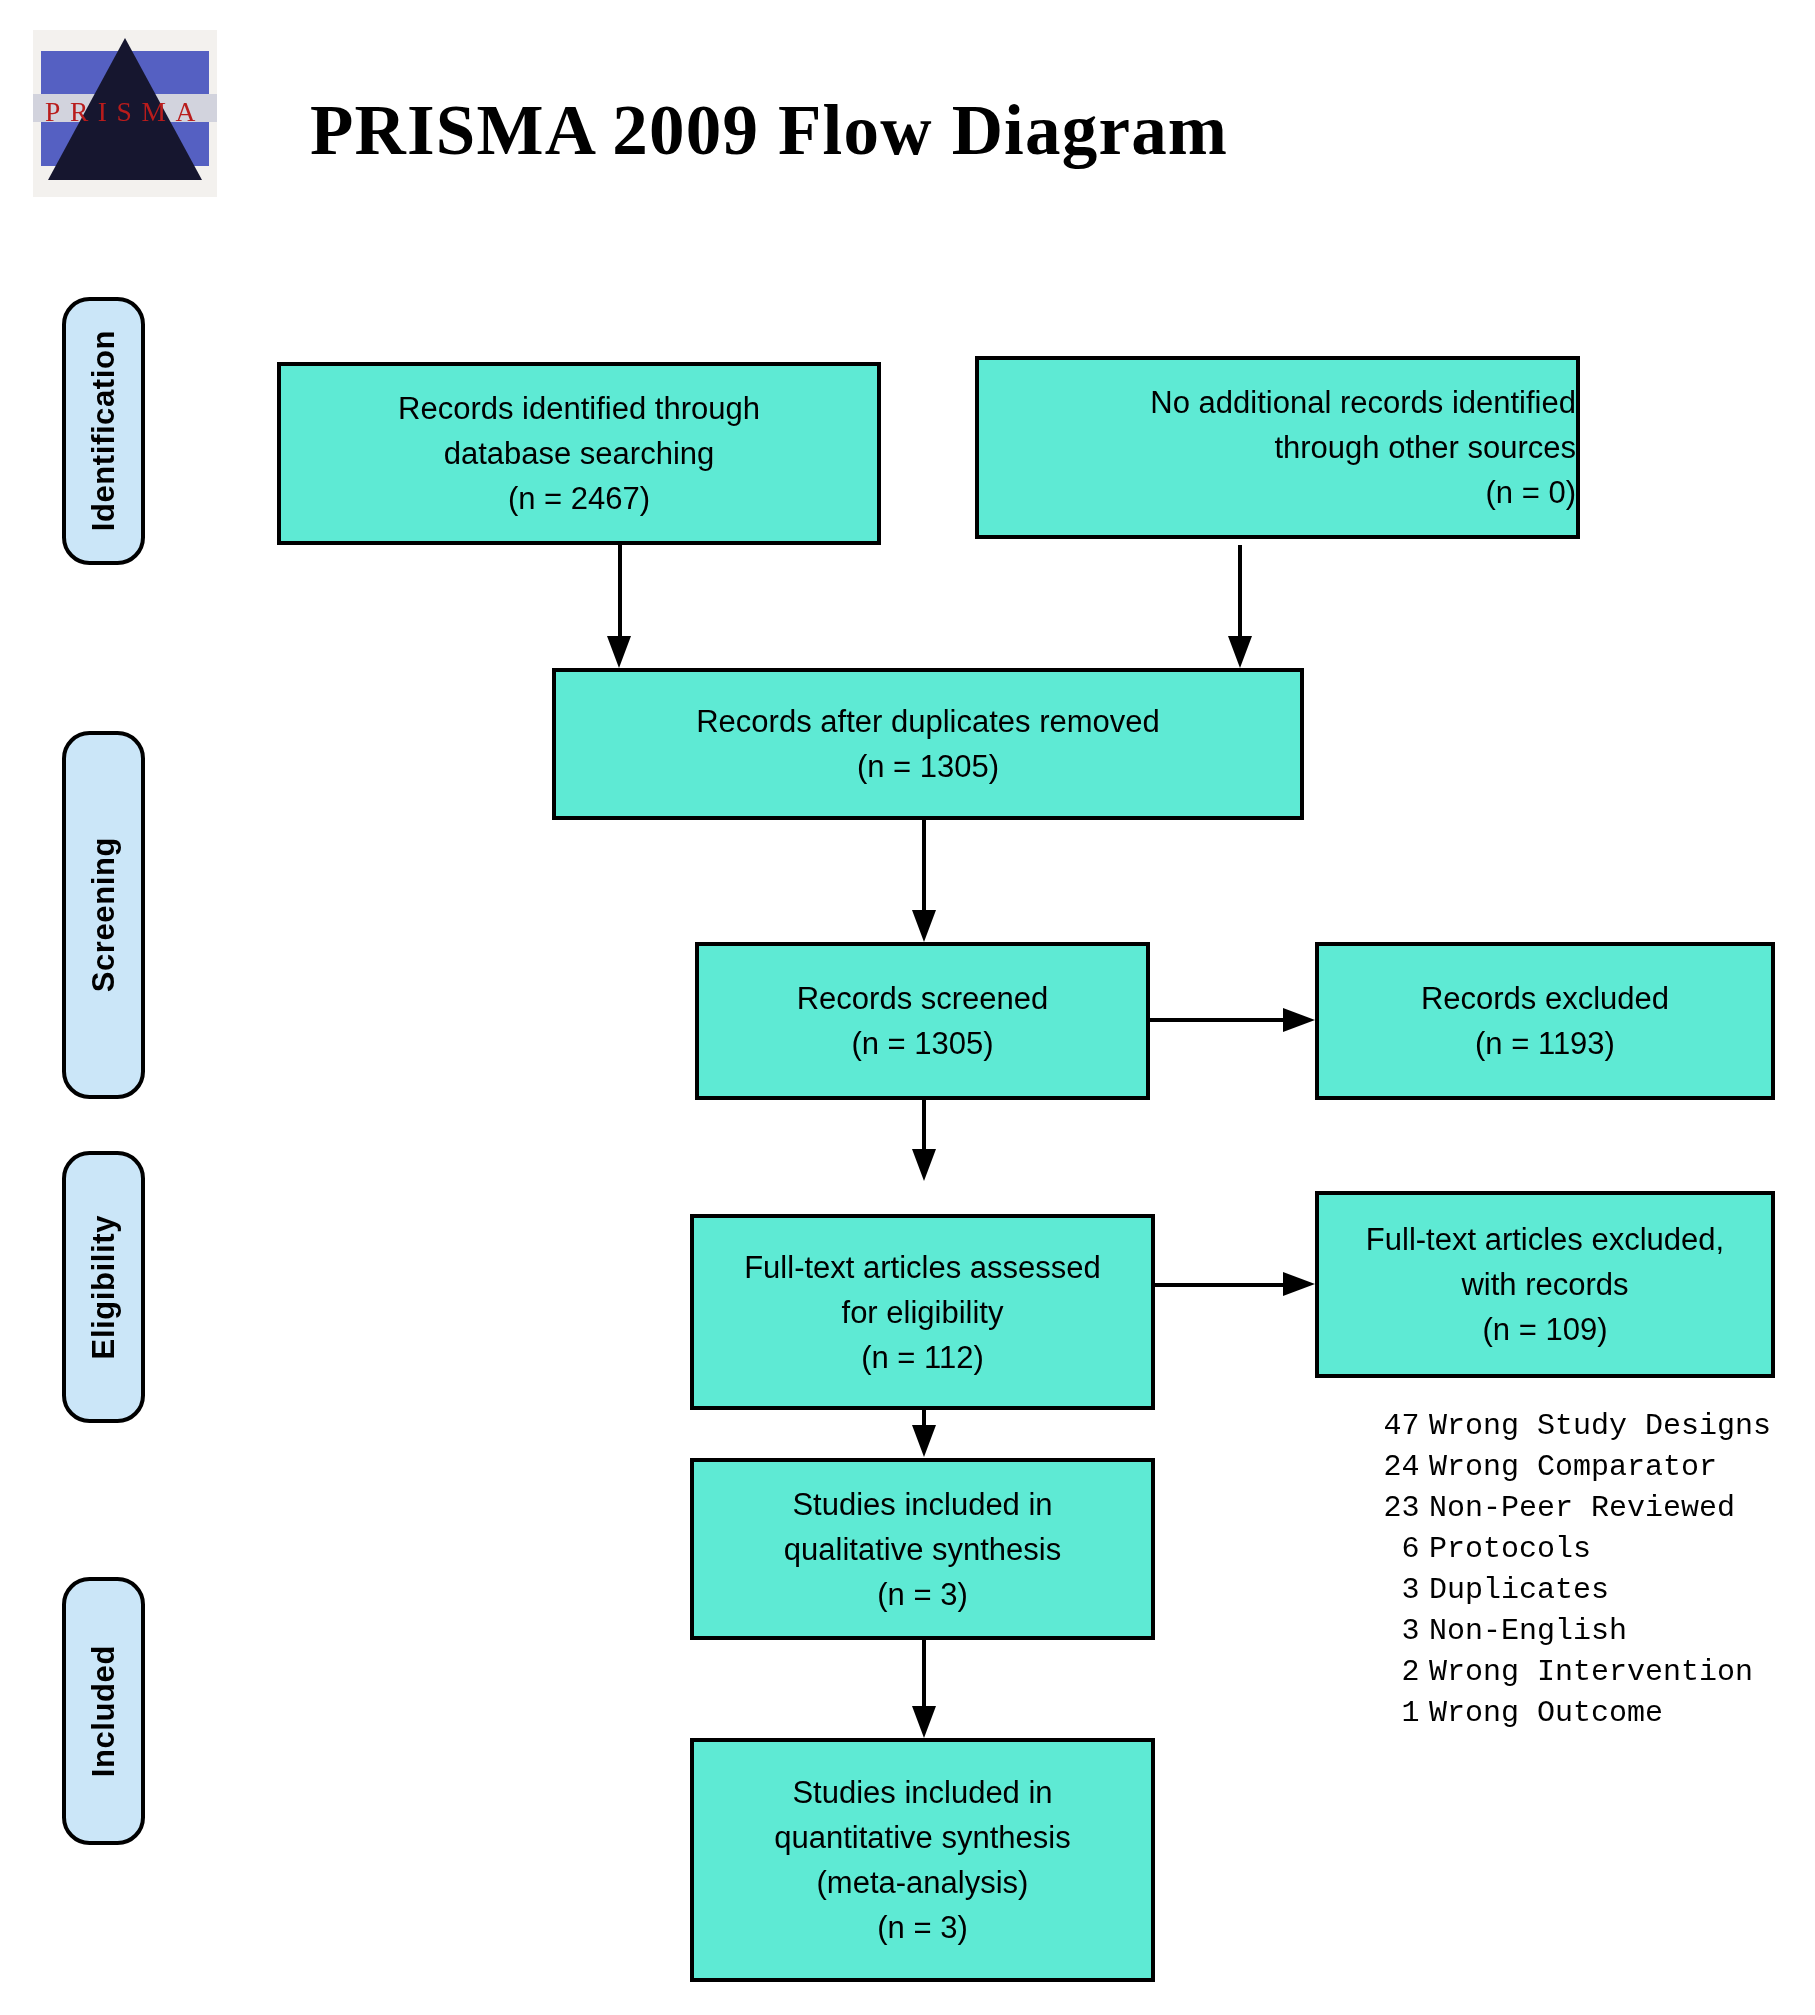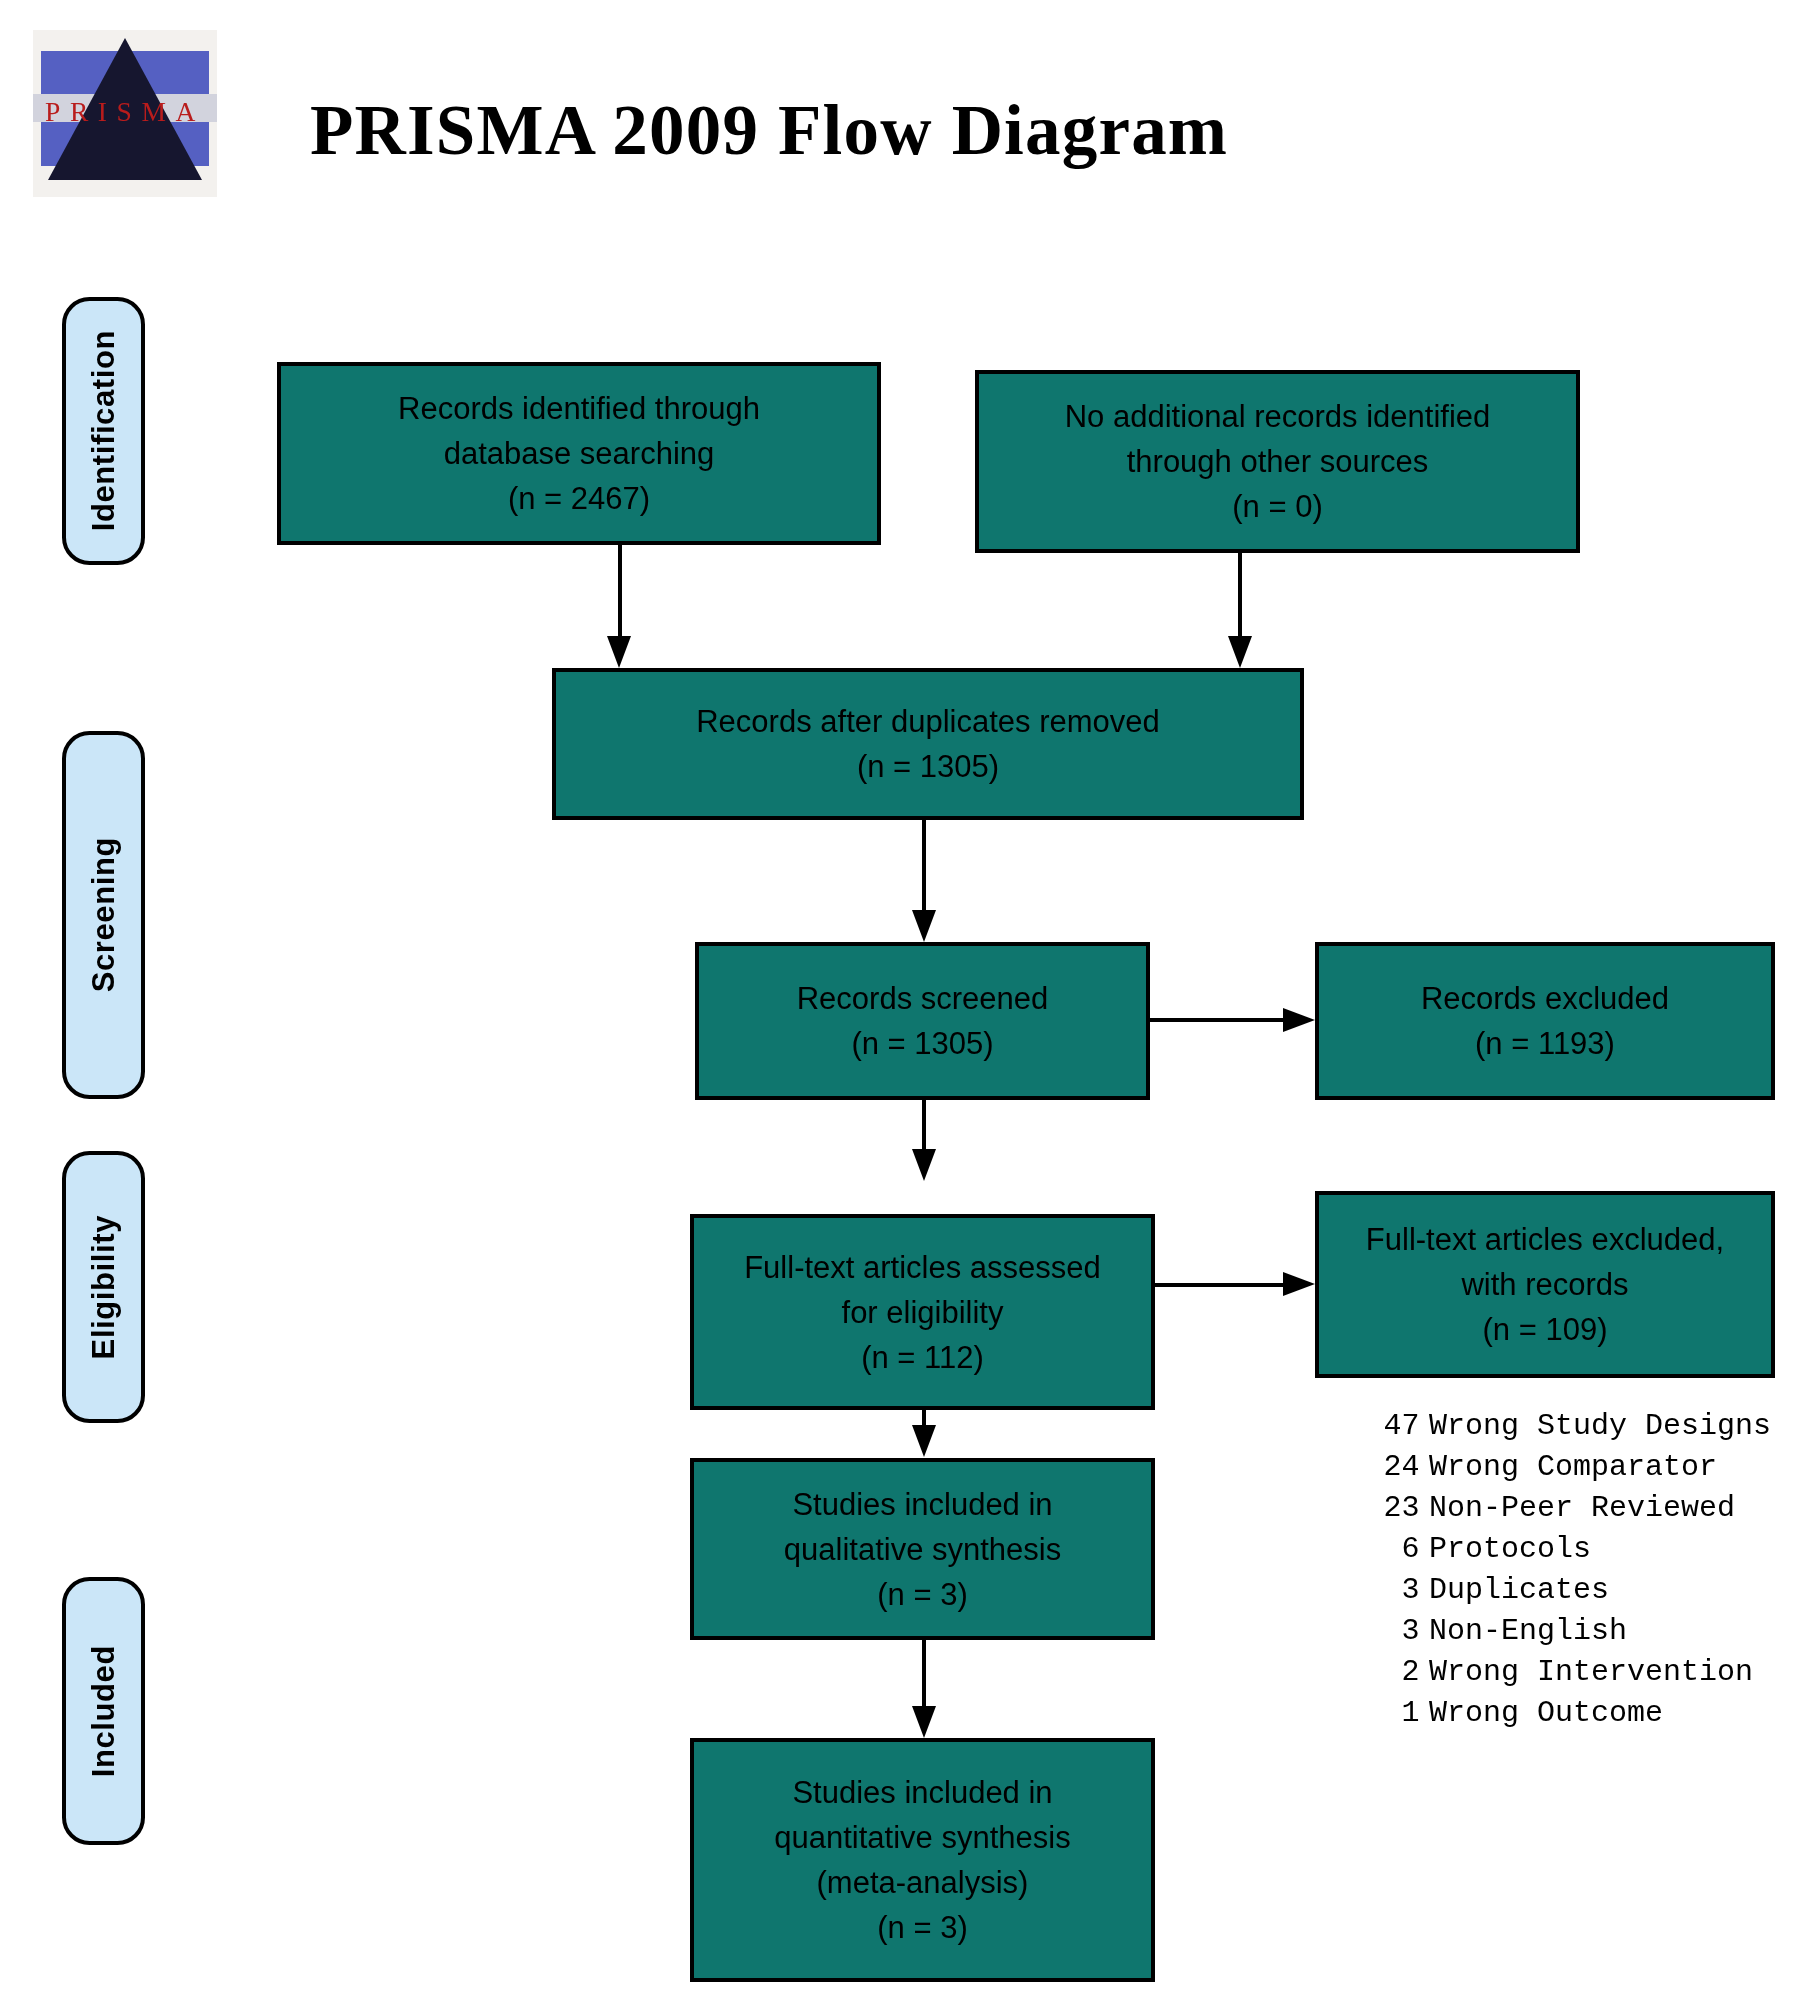--- a/index.html
+++ b/index.html
@@ -19,21 +19,21 @@
   
   #title{position:absolute;left:310px;top:90px;margin:0;
     font-family:"Liberation Serif",serif;font-weight:bold;font-size:71px;letter-spacing:1.2px;white-space:nowrap;}
   
   .stage{position:absolute;left:62px;width:83px;background:var(--stage-fill);
     border:4.2px solid #000;border-radius:27.5px;box-sizing:border-box;
     display:flex;align-items:center;justify-content:center;}
   .stage .vtext{writing-mode:vertical-rl;transform:rotate(180deg);
     font-weight:bold;font-size:31px;letter-spacing:0.6px;white-space:nowrap;}
   
-  .fbox{position:absolute;background:#0f766e;border:4.8px solid #000;box-sizing:border-box;
+  .fbox{position:absolute;background:#5eead4;border:4.8px solid #000;box-sizing:border-box;
     display:flex;flex-direction:column;align-items:center;justify-content:center;
     text-align:center;font-size:31px;line-height:45px;}
   .fbox .ln{white-space:nowrap;}
   
   .vline{position:absolute;width:3.6px;background:#000;}
   .hline{position:absolute;height:3.6px;background:#000;}
   .head-down{position:absolute;width:0;height:0;
     border-left:12px solid transparent;border-right:12px solid transparent;border-top:32px solid #000;}
   .head-right{position:absolute;width:0;height:0;
     border-top:12px solid transparent;border-bottom:12px solid transparent;border-left:32px solid #000;}
@@ -93,21 +93,21 @@
 
   <div class="hline" style="left:1155px;top:1283px;width:129px;"></div>
   <div class="head-right" style="left:1283px;top:1272px;"></div>
 
   <div class="fbox" style="left:277px;top:362px;width:604px;height:183px;">
     <div class="ln">Records identified through</div>
     <div class="ln">database searching</div>
     <div class="ln">(n = 2467)</div>
   </div>
 
-  <div class="fbox" style="left:975px;top:370px;width:605px;height:183px;">
+  <div class="fbox" style="left:975px;top:356px;width:605px;height:183px;align-items:flex-end;">
     <div class="ln">No additional records identified</div>
     <div class="ln">through other sources</div>
     <div class="ln">(n = 0)</div>
   </div>
 
   <div class="fbox" style="left:552px;top:668px;width:752px;height:152px;">
     <div class="ln">Records after duplicates removed</div>
     <div class="ln">(n = 1305)</div>
   </div>
 

